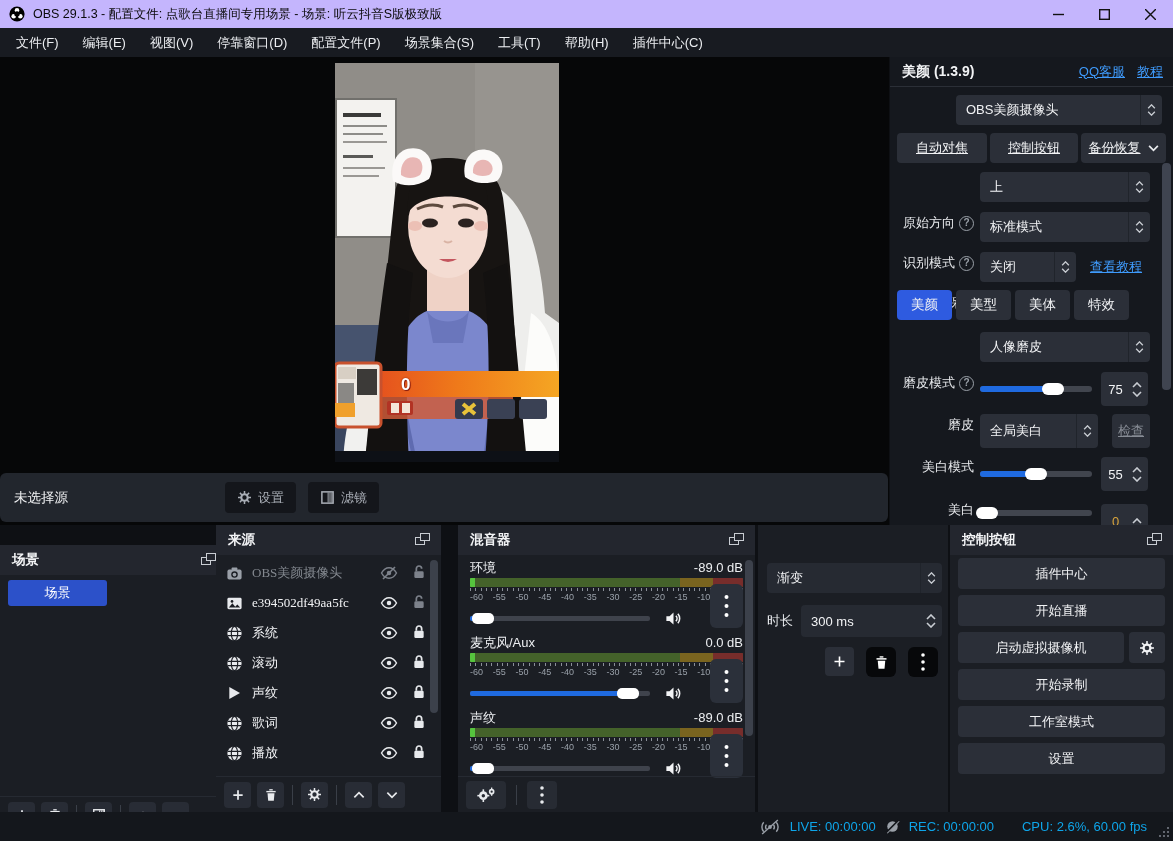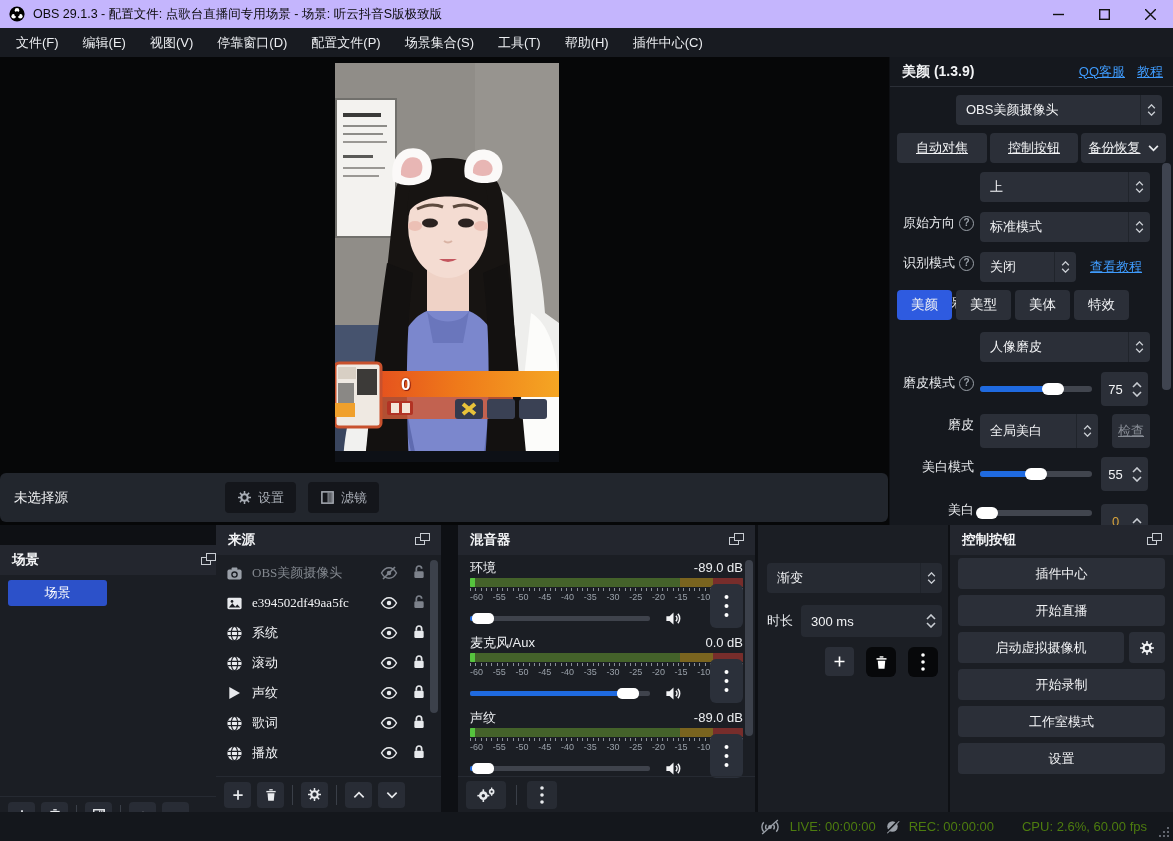--- a/index.html
+++ b/index.html
@@ -109,21 +109,21 @@
   .tr-dark { width:30px; height:30px; background:#07080a; border-radius:6px; display:flex; align-items:center; justify-content:center; color:#fff; }
 
   .ctl-col { position:absolute; top:33px; left:8px; right:8px; display:flex; flex-direction:column; gap:6px; }
   .ctl-btn { height:31px; background:#2b2f38; border-radius:4px; color:#f2f3f5; font-size:13px; display:flex; align-items:center; justify-content:center; }
   .ctl-row { display:flex; gap:5px; }
   .ctl-row .ctl-btn { flex:1; }
   .ctl-gear { flex:0 0 36px !important; }
 
   
   .statusbar { position:absolute; top:812px; left:0; right:0; height:29px; background:#14171c; display:flex; align-items:center; }
-  .status-right { margin-left:auto; margin-right:26px; display:flex; align-items:center; gap:9px; color:#4d7c0f; font-size:13px; }
+  .status-right { margin-left:auto; margin-right:26px; display:flex; align-items:center; gap:9px; color:#0ea5e9; font-size:13px; }
   .status-ic { display:flex; color:#9aa0a8; }
   .status-gap { width:10px; }
   .grip { position:absolute; right:4px; bottom:4px; width:10px; height:10px; color:#7d828b; }
 
   svg { display:block; }
 </style>
 </head>
 <body>
 
 <div class="app">

